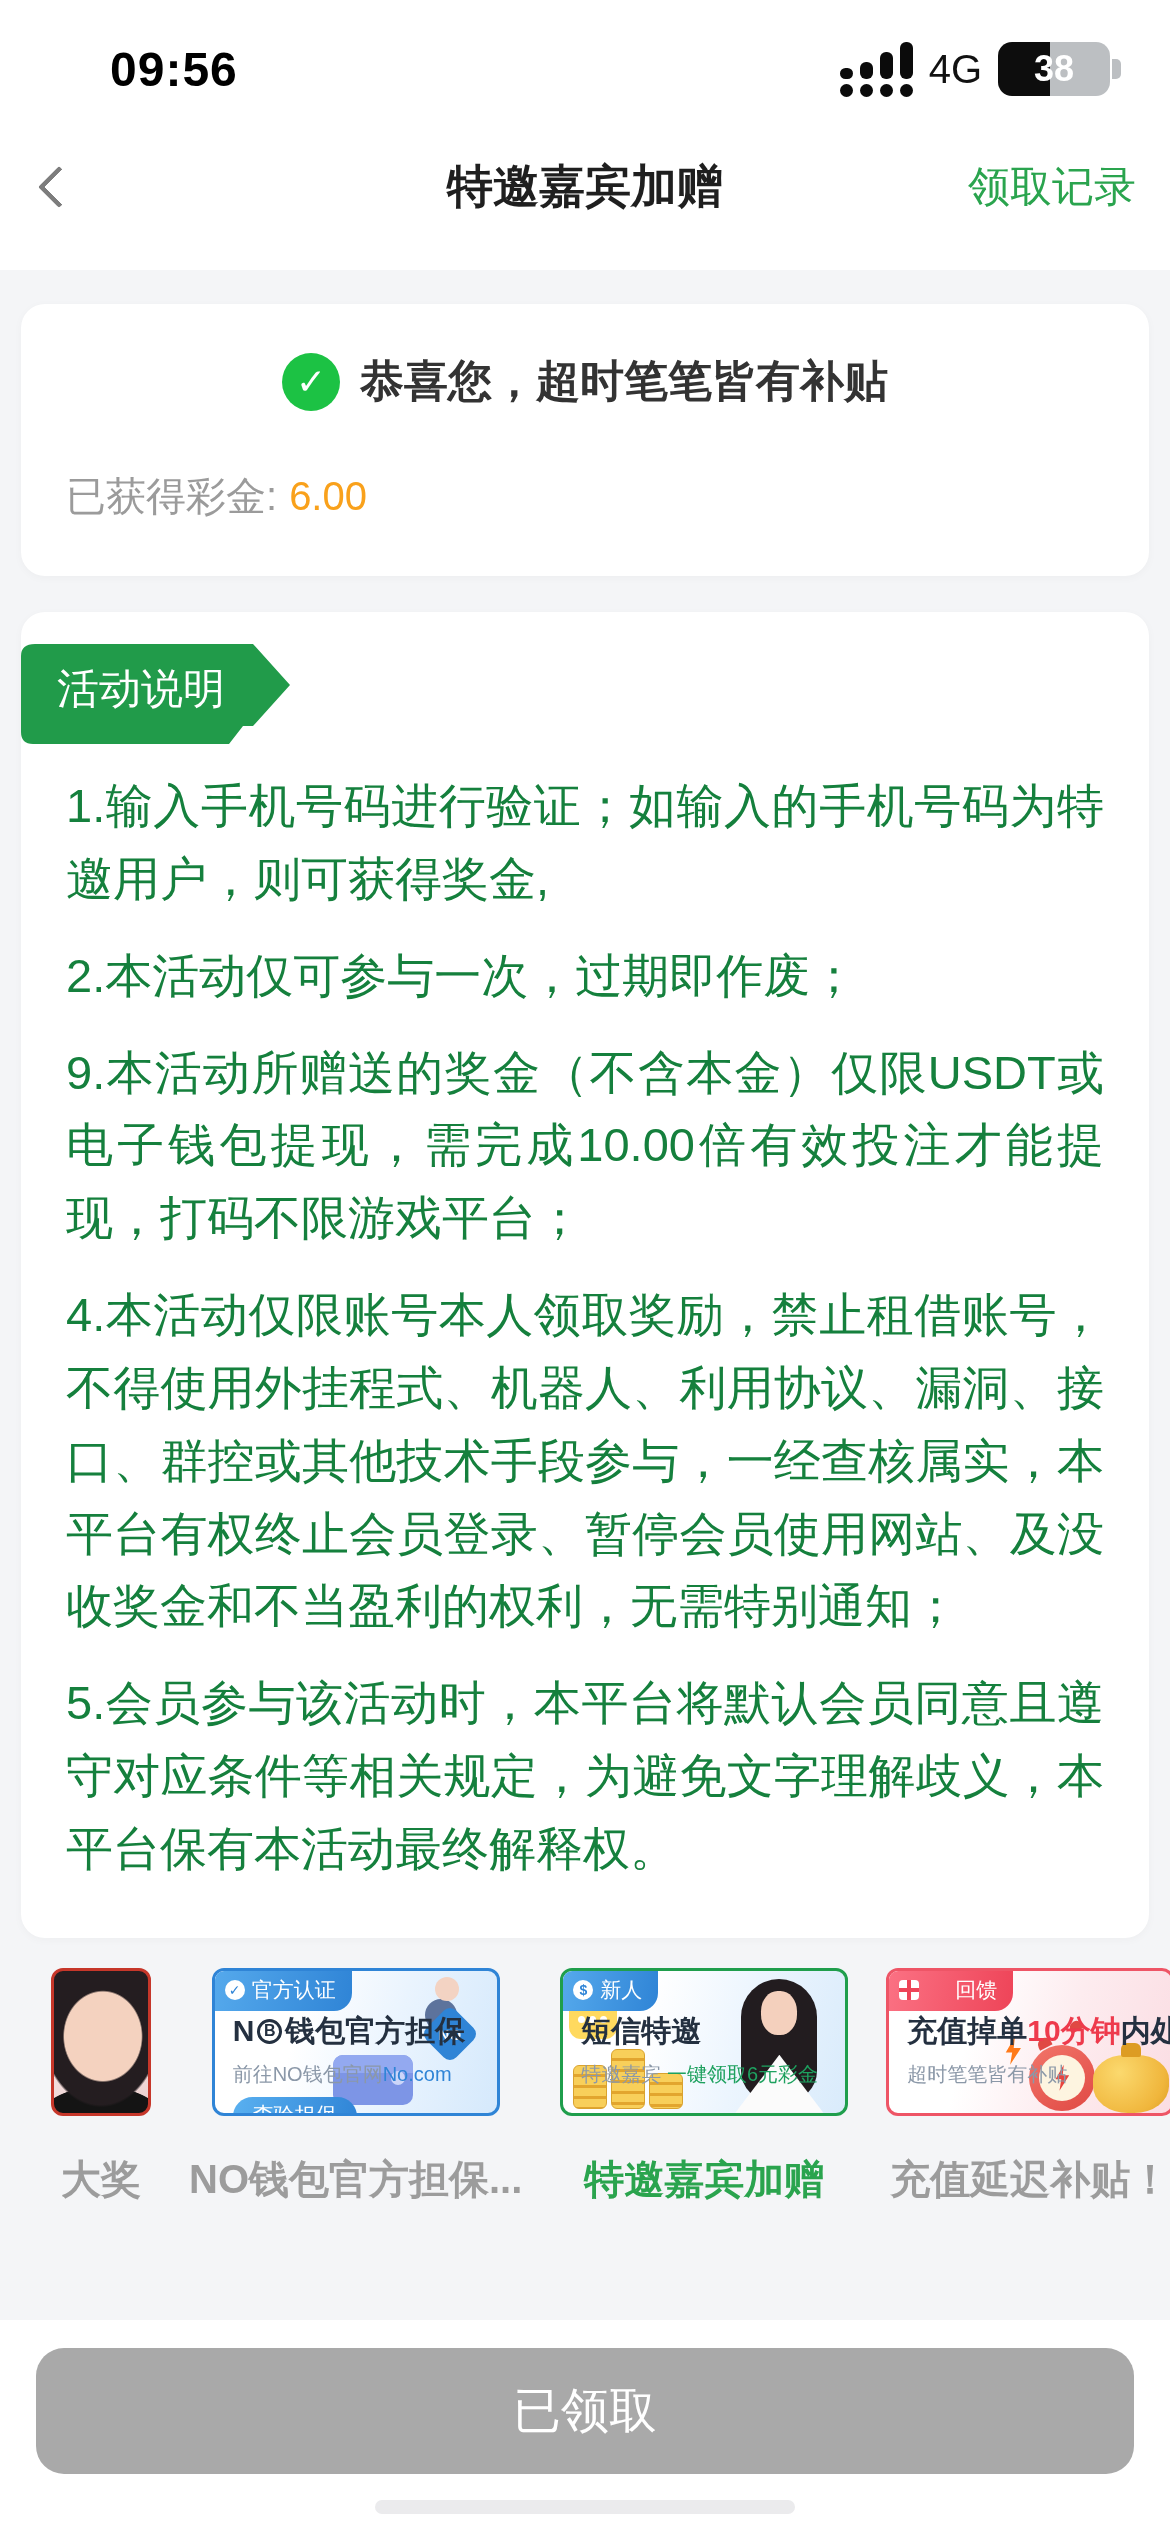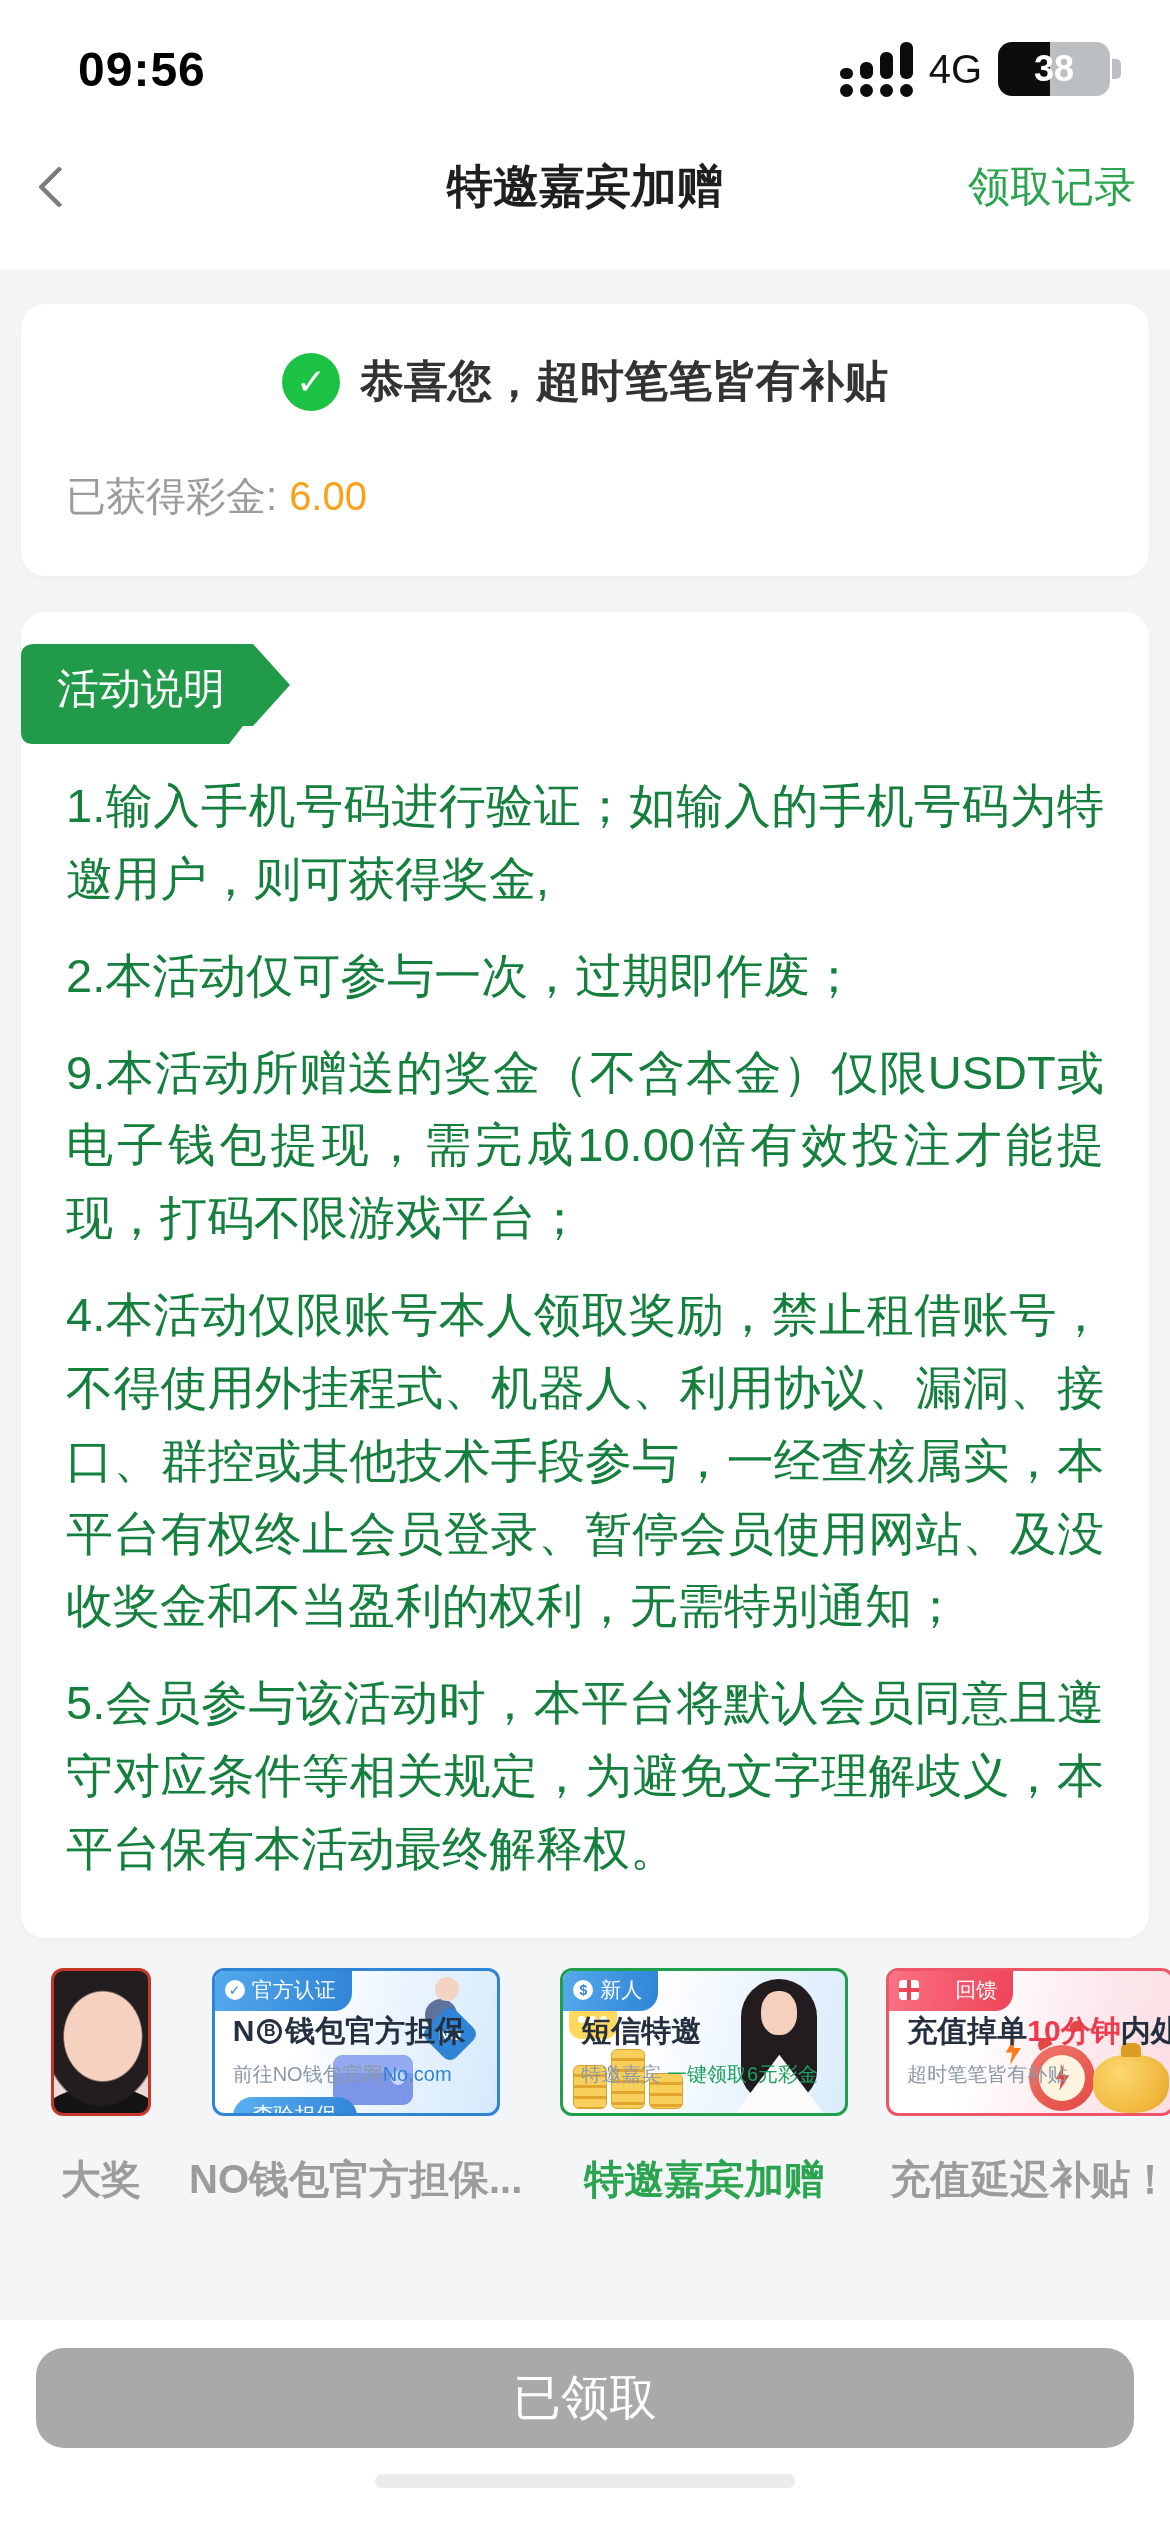--- a/index.html
+++ b/index.html
@@ -4,21 +4,21 @@
 <style>
   * { margin:0; padding:0; box-sizing:border-box; }
   html,body { background:#dcdcdc; }
   body { font-family:"Liberation Sans","DejaVu Sans",sans-serif; }
   .screen{
     width:1170px; height:2532px; margin:0 auto; background:#ffffff;
     display:flex; flex-direction:column; overflow:hidden; position:relative;
   }
   
   .status{ height:104px; background:#fff; display:flex; align-items:center;
-    justify-content:space-between; padding:34px 60px 0 78px; }
+    justify-content:space-between; padding:34px 60px 0 110px; }
   .time{ font-size:48px; font-weight:700; color:#000; letter-spacing:1px; }
   .st-right{ display:flex; align-items:center; gap:16px; }
   .sig{ display:flex; align-items:flex-end; gap:7px; height:56px; }
   .sig-col{ display:flex; flex-direction:column; align-items:center; gap:5px; }
   .sig-top{ width:13px; border-radius:6px; background:#0b0b0b; }
   .sig-dot{ width:13px; height:13px; border-radius:50%; background:#0b0b0b; }
   .c1 .sig-top{height:11px;} .c2 .sig-top{height:17px;}
   .c3 .sig-top{height:27px;} .c4 .sig-top{height:37px;}
   .net{ font-size:40px; color:#111; }
   .battery{ position:relative; width:112px; height:54px; border-radius:14px;
@@ -145,21 +145,21 @@
     background:#ff7a1a; clip-path:polygon(58% 0,12% 56%,44% 56%,34% 100%,88% 40%,52% 40%);
     z-index:1; }
   .bag{ position:absolute; right:2px; bottom:0; width:76px; height:72px; z-index:1; }
   .bag::before{ content:""; position:absolute; bottom:0; width:76px; height:58px;
     background:radial-gradient(circle at 35% 30%,#fbd96e,#f0b63c 70%,#dd9c23);
     border-radius:42% 42% 46% 46%; }
   .bag::after{ content:""; position:absolute; top:2px; left:28px; width:20px; height:14px;
     background:#dd9c23; border-radius:6px 6px 2px 2px; }
   
   .footer{ height:212px; background:#fff; padding:28px 36px 0; }
-  .btn-claimed{ width:100%; height:100px; background:#a9a9a9; border:none;
+  .btn-claimed{ width:100%; height:126px; background:#a9a9a9; border:none;
     border-radius:28px; color:#fff; font-size:48px; display:flex; align-items:center;
     justify-content:center; font-family:inherit; cursor:default; }
   .home-bar{ width:420px; height:14px; border-radius:7px; background:#ebebed;
     margin:26px auto 0; }
 </style>
 </head>
 <body>
 
 <div class="screen">
 

